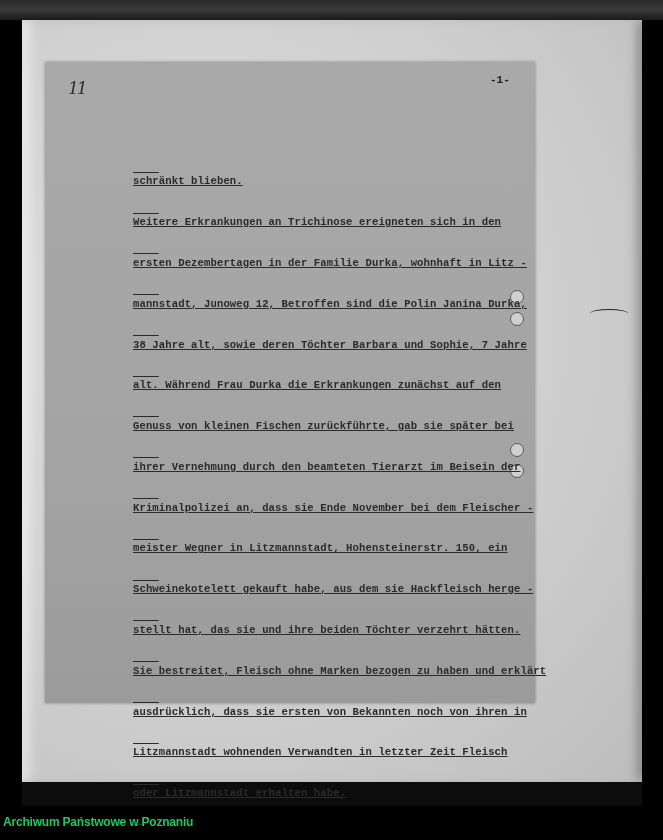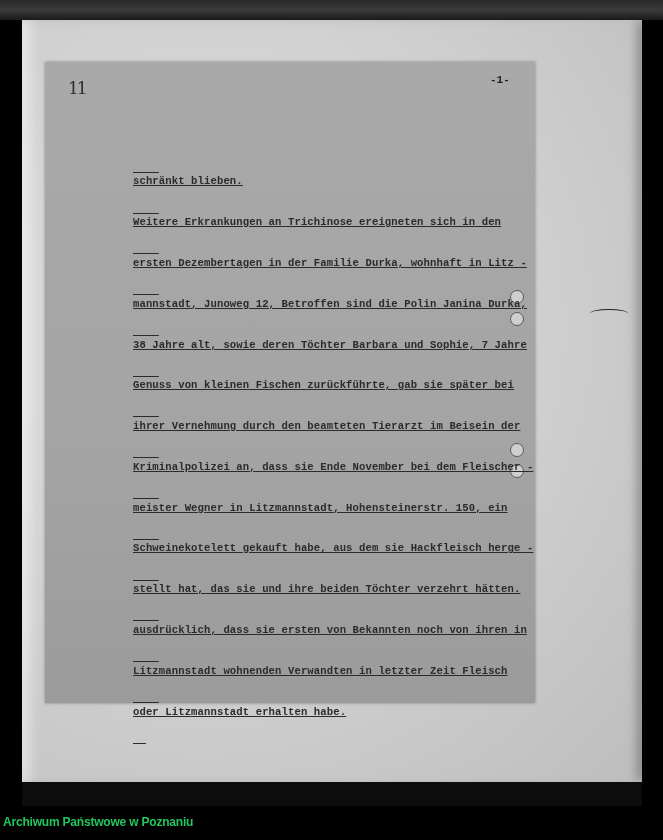--- a/index.html
+++ b/index.html
@@ -16,21 +16,21 @@
     background: radial-gradient(ellipse at 30% 40%, #e2e2e2 0%, #cfcfcf 55%, #bdbdbd 100%);
     box-shadow: inset 8px 0 12px rgba(255,255,255,0.5), inset -6px 0 10px rgba(0,0,0,0.25);
   }
   .inner-page {
     position: absolute; left: 45px; top: 62px; width: 490px; height: 641px;
     background: linear-gradient(180deg, #a9a9a9 0%, #a4a4a4 60%, #9b9b9b 100%);
     box-shadow: 0 0 3px rgba(0,0,0,0.35);
   }
   .page-number {
     position: absolute; left: 68px; top: 78px; font-family: "DejaVu Serif", serif;
-    font-size: 17px; color: #2e2e2e; letter-spacing: -2px;
+    font-style: italic; font-size: 17px; color: #2e2e2e; letter-spacing: -2px;
   }
   .corner-mark {
     position: absolute; left: 490px; top: 74px; font-size: 11px; color: #222; font-weight: bold;
   }
   .body-text {
     position: absolute; left: 133px; top: 121px; width: 405px;
     font-size: 10.6px; line-height: 13.6px; color: #2b2b2b; font-weight: bold;
     letter-spacing: 0.1px; white-space: pre;
   }
   .para { margin: 0 0 6.5px 0; text-decoration: underline; }
@@ -69,26 +69,28 @@
 <div class="punch-hole" style="left:510px; top:464px;"></div>
 <div class="scratch"></div>
 
 <div class="body-text">
   <div class="para">
     <span class="line">schränkt blieben.</span>
     <span class="line">Weitere Erkrankungen an Trichinose ereigneten sich in den</span>
     <span class="line">ersten Dezembertagen in der Familie Durka, wohnhaft in Litz -</span>
     <span class="line">mannstadt, Junoweg 12, Betroffen sind die Polin Janina Durka,</span>
     <span class="line">38 Jahre alt, sowie deren Töchter Barbara und Sophie, 7 Jahre</span>
+    <span class="line">alt. Während Frau Durka die Erkrankungen zunächst auf den</span>
     <span class="line">Genuss von kleinen Fischen zurückführte, gab sie später bei</span>
     <span class="line">ihrer Vernehmung durch den beamteten Tierarzt im Beisein der</span>
     <span class="line">Kriminalpolizei an, dass sie Ende November bei dem Fleischer -</span>
     <span class="line">meister Wegner in Litzmannstadt, Hohensteinerstr. 150, ein</span>
     <span class="line">Schweinekotelett gekauft habe, aus dem sie Hackfleisch herge -</span>
     <span class="line">stellt hat, das sie und ihre beiden Töchter verzehrt hätten.</span>
+    <span class="line">Sie bestreitet, Fleisch ohne Marken bezogen zu haben und erklärt</span>
     <span class="line">ausdrücklich, dass sie ersten von Bekannten noch von ihren in</span>
     <span class="line">Litzmannstadt wohnenden Verwandten in letzter Zeit Fleisch</span>
     <span class="line">oder Litzmannstadt erhalten habe.</span>
   </div>
   
   
 </div>
 
 <div class="footer">Archiwum Państwowe w Poznaniu</div>
 

